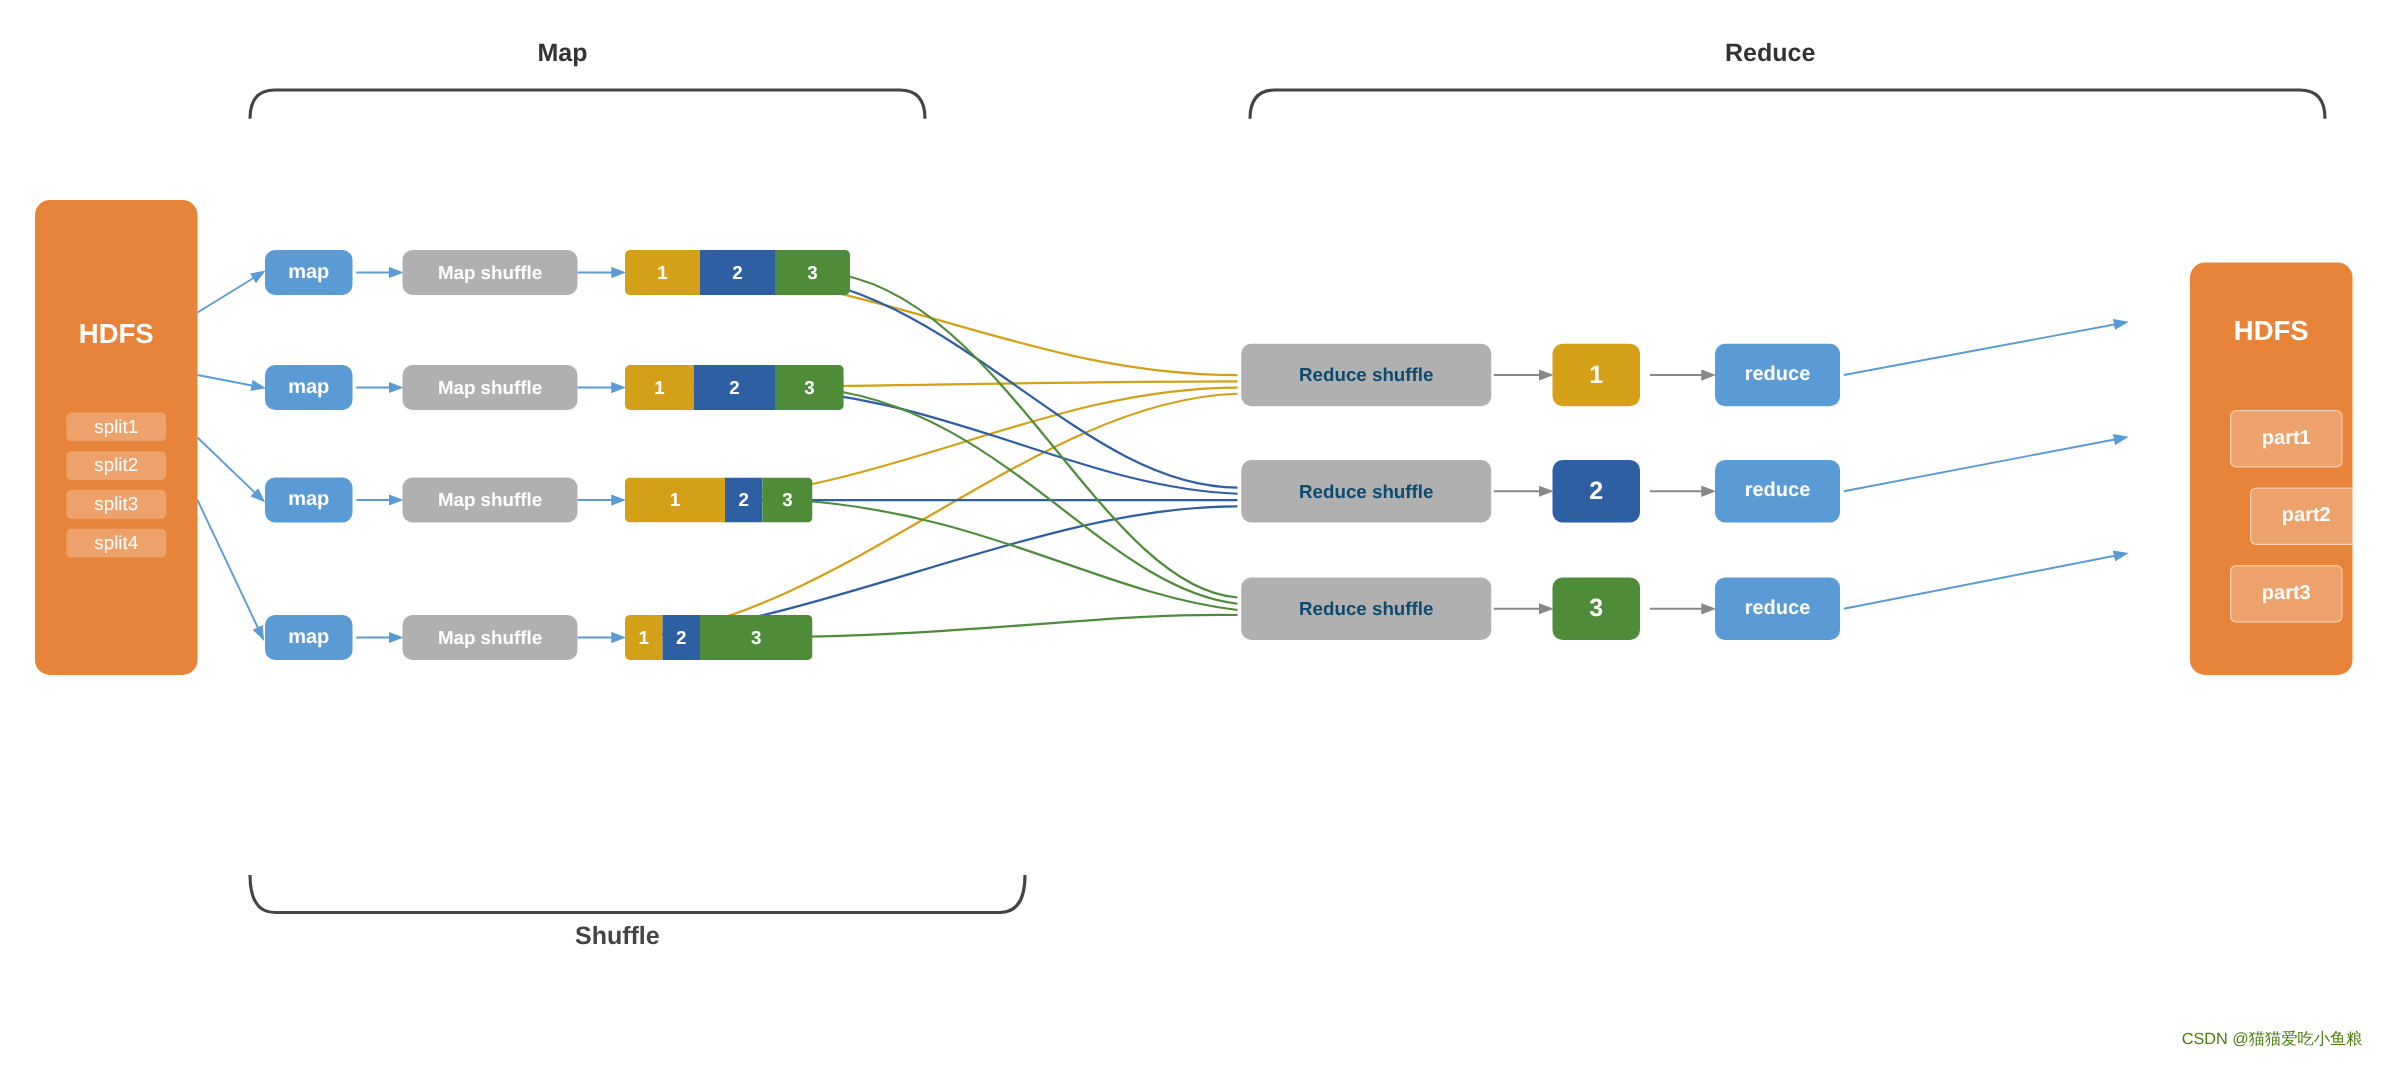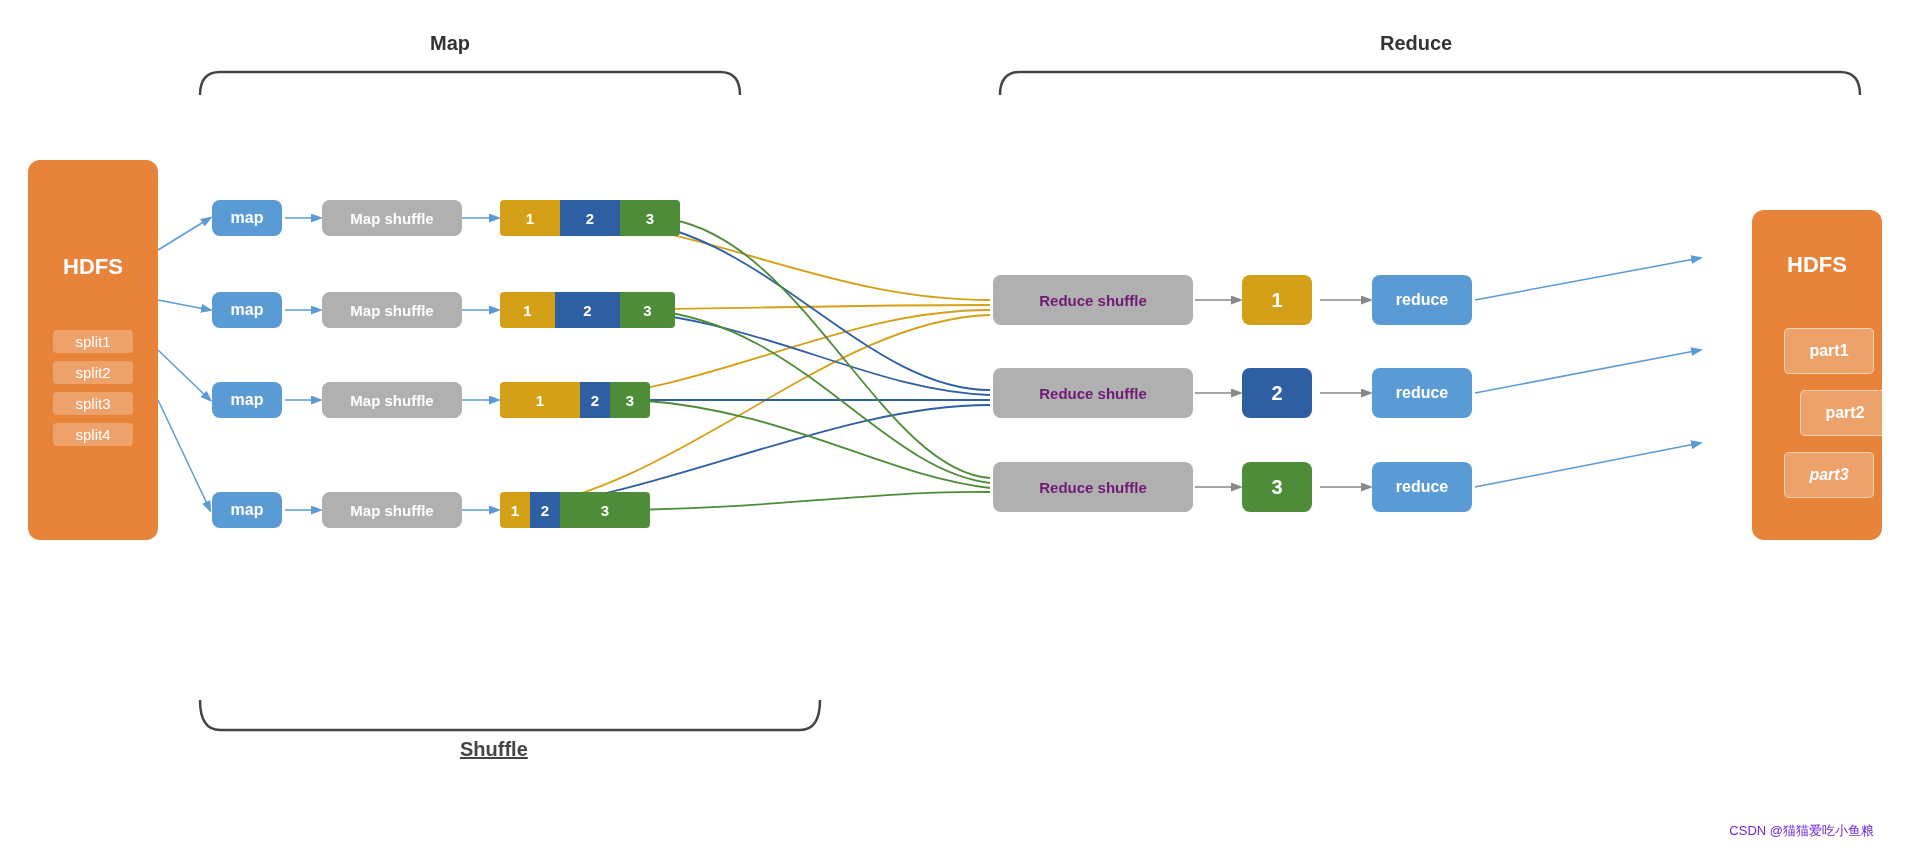--- a/index.html
+++ b/index.html
@@ -107,21 +107,21 @@
       font-size: 15px;
     }
     .seg-yellow { background: #D4A017; }
     .seg-blue   { background: #2E5FA3; }
     .seg-green  { background: #4E8C3A; }
     
     .reduce-shuffle-box {
       position: absolute;
       background: #B0B0B0;
       border-radius: 8px;
-      color: #701a75;
+      color: #0c4a6e;
       font-size: 15px;
       font-weight: bold;
       display: flex;
       align-items: center;
       justify-content: center;
       width: 200px;
       height: 50px;
     }
     
     .reduce-num-box {
@@ -185,23 +185,23 @@
     .connector-svg {
       position: absolute;
       top: 0; left: 0;
       width: 1910px;
       height: 854px;
       pointer-events: none;
     }
     .watermark {
       position: absolute;
       bottom: 14px;
-      right: 36px;
+      right: 20px;
       font-size: 13px;
-      color: #6d28d9;
+      color: #4d7c0f;
     }
   </style>
 </head>
 <body>
 
 <div class="diagram-container">
 
   <svg class="connector-svg">
 
     <path d="M 200,95 Q 200,72 220,72 L 720,72 Q 740,72 740,95" fill="none" stroke="#444" stroke-width="2.5"></path>
@@ -269,38 +269,38 @@
         <path d="M0,0 L0,6 L8,3 z" fill="#5B9BD5"></path>
       </marker>
       <marker id="arrowGray" markerWidth="8" markerHeight="8" refX="6" refY="3" orient="auto">
         <path d="M0,0 L0,6 L8,3 z" fill="#888"></path>
       </marker>
     </defs>
   </svg>
 
   <div class="section-label" style="left:430px; top:32px;">Map</div>
   <div class="section-label" style="left:1380px; top:32px;">Reduce</div>
-  <div class="brace-label" style="left:460px; top:738px;text-decoration:underline;">Shuffle</div>
+  <div class="brace-label" style="left:460px; top:738px;">Shuffle</div>
 
   <div class="hdfs-box hdfs-left">
     <div class="hdfs-title">HDFS</div>
     <div class="hdfs-splits">
       <div class="split-item">split1</div>
       <div class="split-item">split2</div>
       <div class="split-item">split3</div>
       <div class="split-item">split4</div>
     </div>
   </div>
 
   <div class="hdfs-box hdfs-right">
     <div class="hdfs-title">HDFS</div>
     <div class="hdfs-splits">
       <div class="part-box" style="position:relative;left:0;top:0;">part1</div>
       <div class="part-box" style="position:relative;left:16px;top:0;margin-top:8px;">part2</div>
-      <div class="part-box" style="position:relative;left:0;top:0;margin-top:8px;font-style:italic;">part3</div>
+      <div class="part-box" style="position:relative;left:0;top:0;margin-top:8px;">part3</div>
     </div>
   </div>
 
   <div class="map-box" style="left:212px;top:200px;">
     <span>map</span>
   </div>
   <div class="map-shuffle-box" style="left:322px;top:200px;">
     <span>Map shuffle</span>
   </div>
   <div class="partition-group" style="left:500px;top:200px;">

